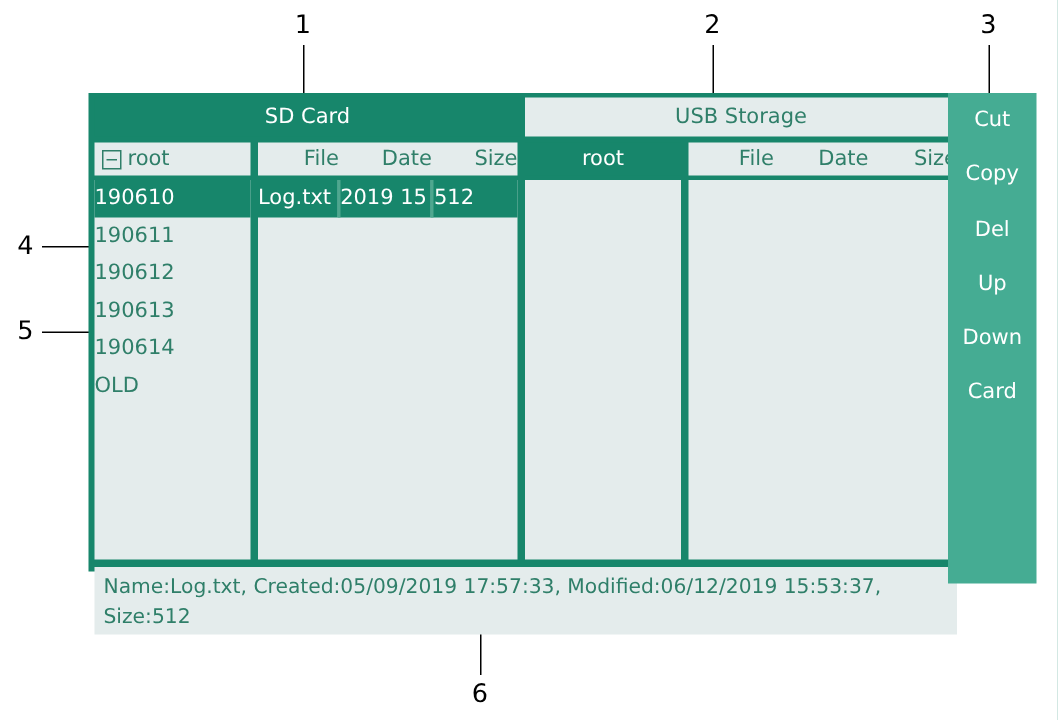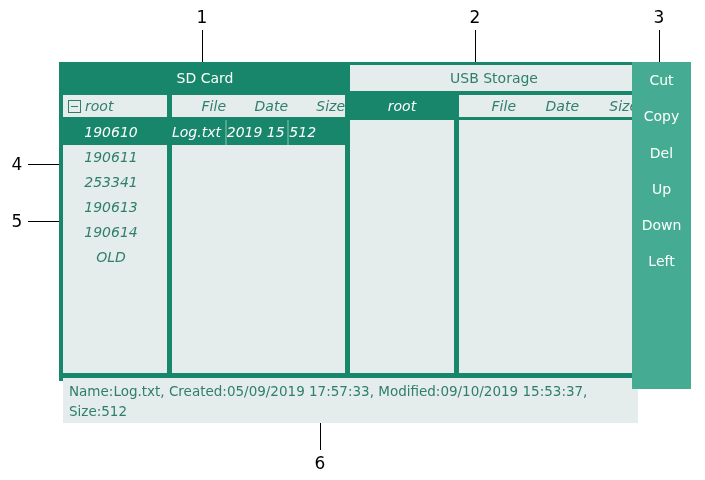--- a/index.html
+++ b/index.html
@@ -66,21 +66,20 @@
   .title-usb {
     left: 291px; width: 288px;
     background: #e4ecec;
     color: #2f7f69;
   }
 
   
   .col {
     position: absolute;
     background: #e4ecec;
-    font-style: italic;
   }
 
   
   .tree-col { top: 33px; height: 278px; }
   .tree-head {
     position: absolute;
     left: 0; top: 0;
     width: 100%; height: 22px;
     line-height: 22px;
     background: #e4ecec;
@@ -110,21 +109,21 @@
   .tree-body {
     position: absolute;
     left: 0; top: 25px; right: 0; bottom: 0;
     background: #e4ecec;
   }
   .tree-item {
     height: 25px;
     line-height: 25px;
     font-size: 14px;
     color: #2f7f69;
-    text-align: center;
+    text-align: left;
     padding-right: 8px;
     box-sizing: border-box;
   }
   .tree-item.selected {
     background: #17866b;
     color: #ffffff;
   }
 
   
   .list-col { top: 33px; height: 278px; }
@@ -234,21 +233,21 @@
       <div class="title-tab title-usb">USB Storage</div>
 
       <div class="col tree-col" style="left:4px; width:104px; background:#17866b;">
         <div class="tree-head">
           <span class="expander"></span>
           <span>root</span>
         </div>
         <div class="tree-body">
           <div class="tree-item selected">190610</div>
           <div class="tree-item">190611</div>
-          <div class="tree-item">253341</div>
+          <div class="tree-item">190612</div>
           <div class="tree-item">190613</div>
           <div class="tree-item">190614</div>
           <div class="tree-item">OLD</div>
         </div>
       </div>
 
       <div class="col list-col" style="left:113px; width:173px; background:#17866b;">
         <div class="list-head">
           <div style="width:54px;">File</div>
           <div style="width:62px;">Date</div>
@@ -270,27 +269,27 @@
 
       <div class="col list-col" style="left:400px; width:179px; background:#17866b;">
         <div class="list-head">
           <div style="width:57px;">File</div>
           <div style="width:63px;">Date</div>
           <div style="width:59px;">Size</div>
         </div>
         <div class="list-body"></div>
       </div>
 
-      <div class="statusbar">Name:Log.txt, Created:05/09/2019 17:57:33, Modified:09/10/2019 15:53:37, Size:512</div>
+      <div class="statusbar">Name:Log.txt, Created:05/09/2019 17:57:33, Modified:06/12/2019 15:53:37, Size:512</div>
 
     </div>
 
     <div class="sidebar">
       <div class="side-btn">Cut</div>
       <div class="side-btn">Copy</div>
       <div class="side-btn">Del</div>
       <div class="side-btn">Up</div>
       <div class="side-btn">Down</div>
-      <div class="side-btn">Left</div>
+      <div class="side-btn">Card</div>
     </div>
 
   </div>
 </div>
 
 </body></html>

